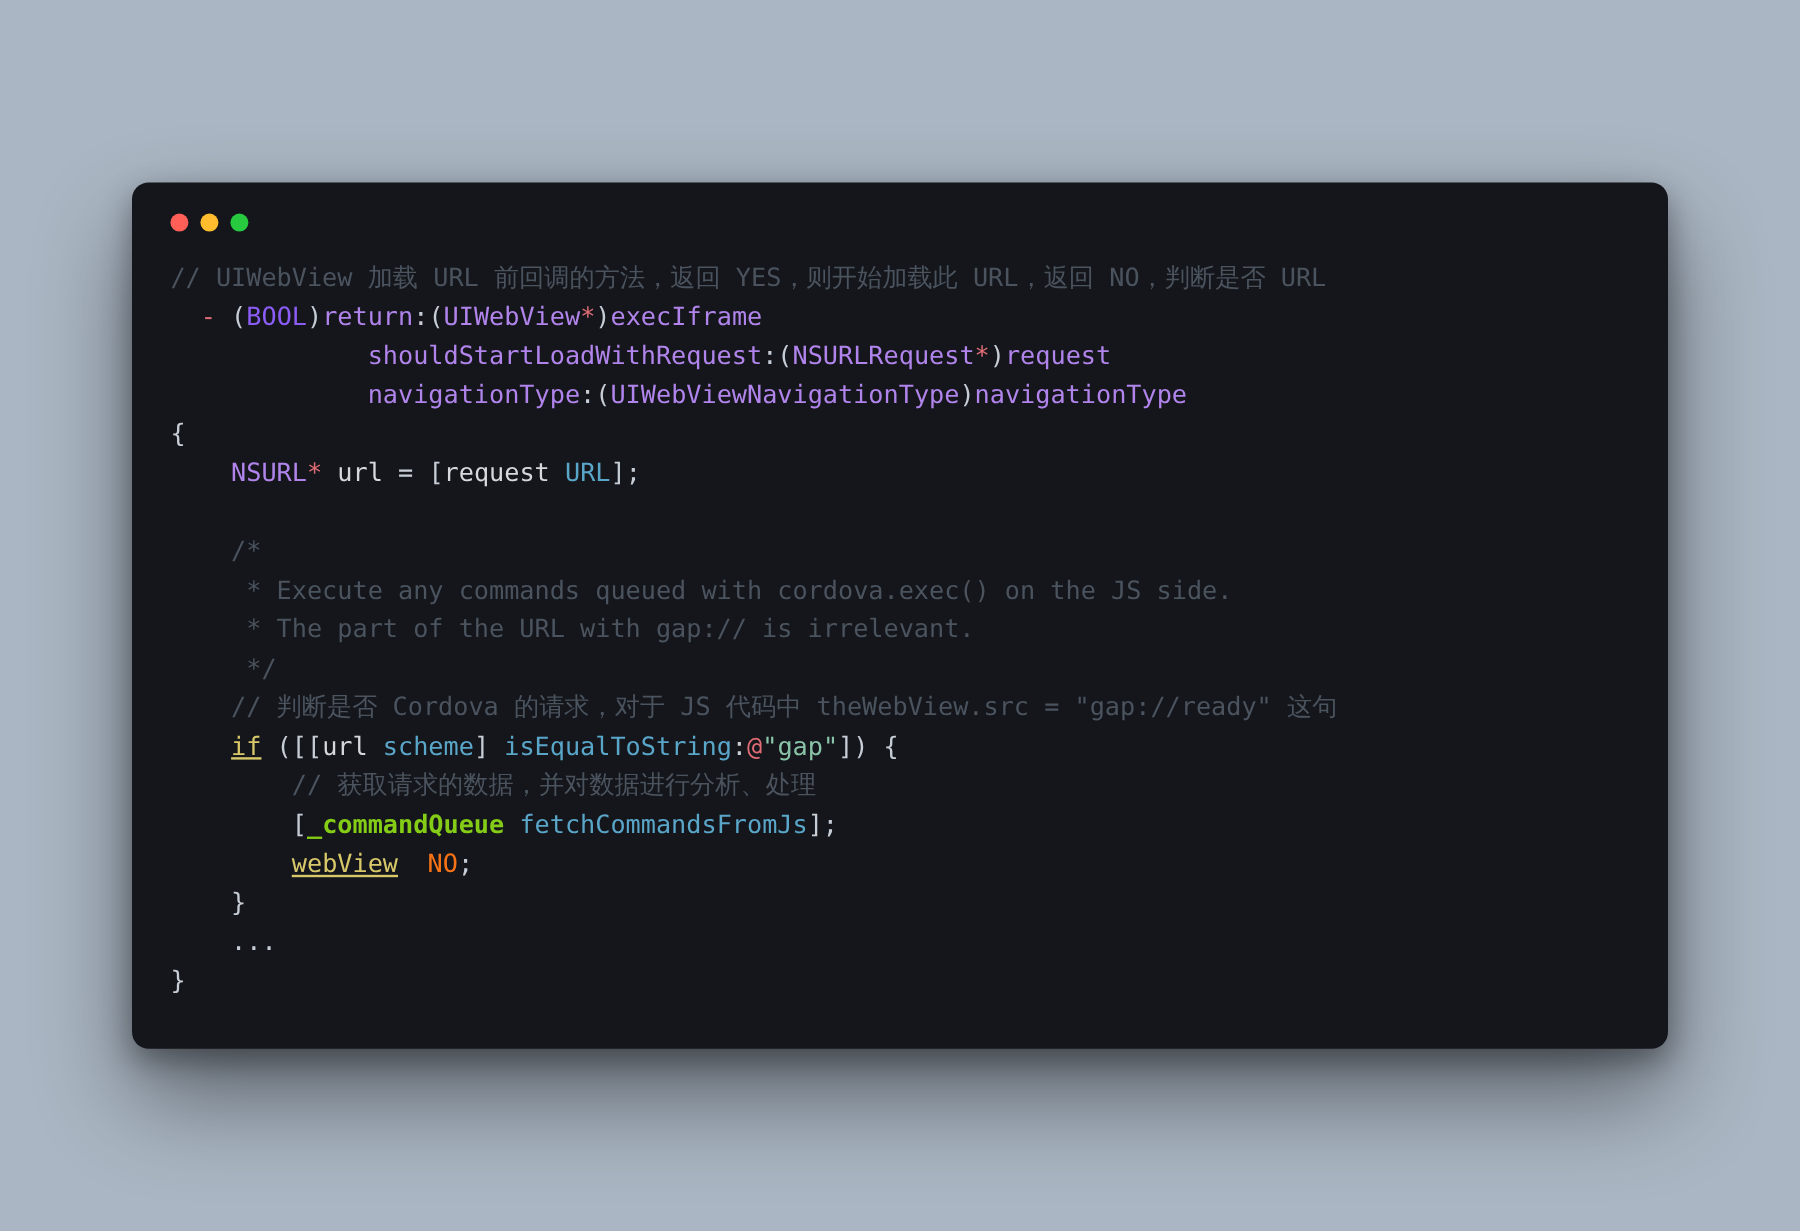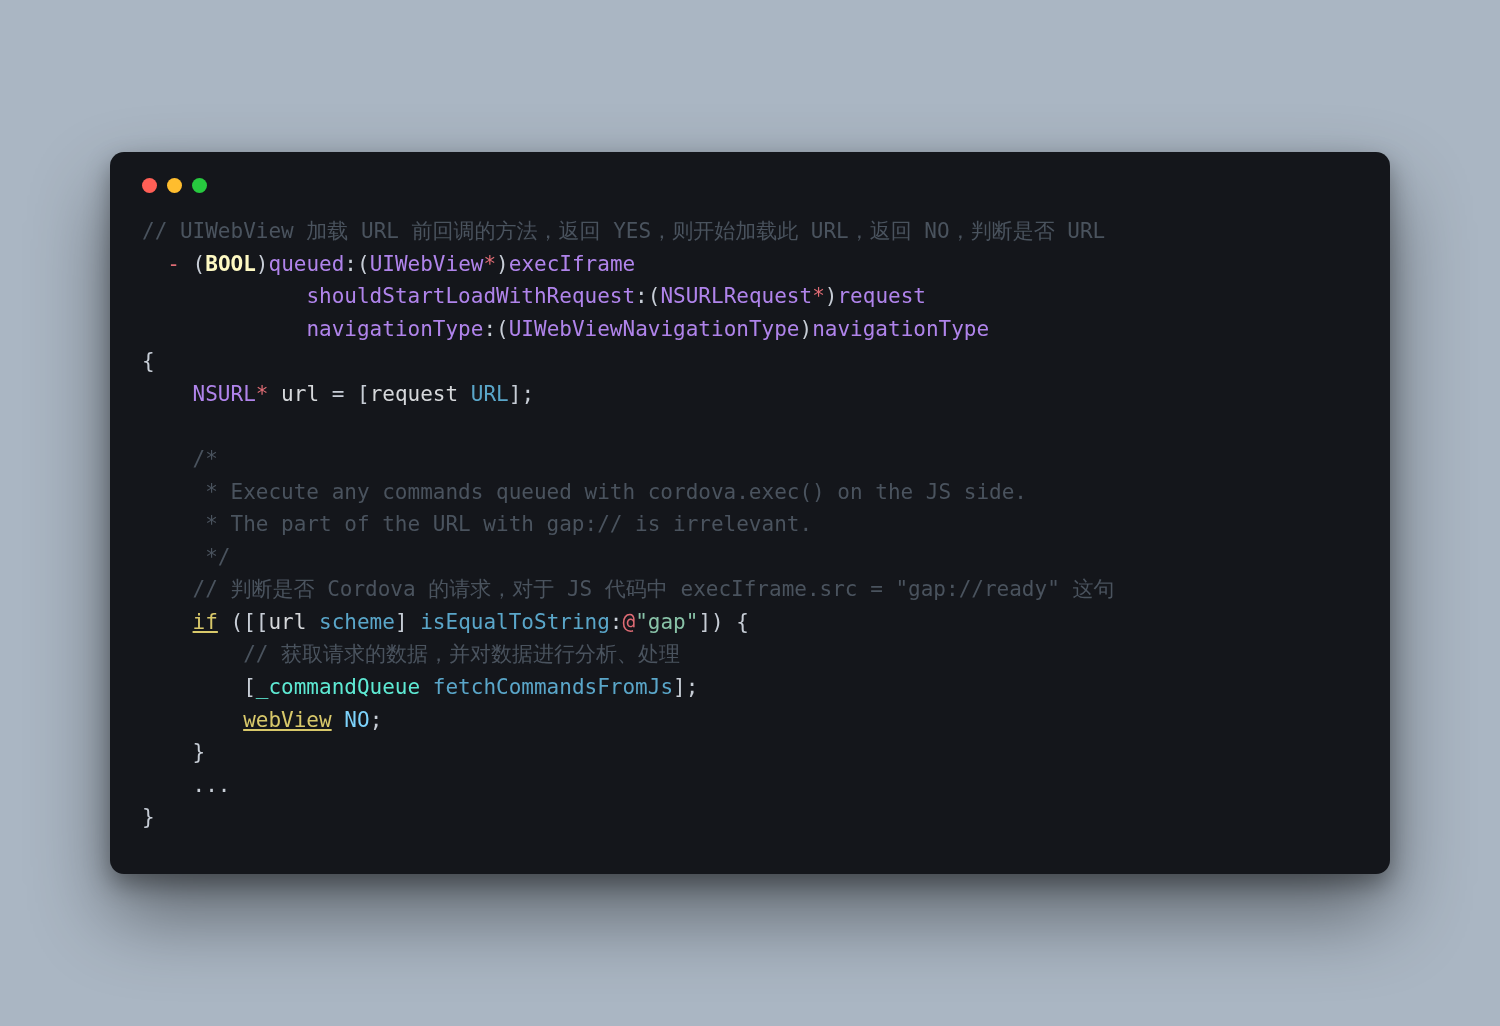--- a/index.html
+++ b/index.html
@@ -43,54 +43,54 @@
     margin: 0;
     font-size: 21px;
     line-height: 1.55;
     white-space: pre;
     color: #c7cdd6;
     font-family: ui-monospace, "SF Mono", Menlo, Consolas, monospace;
   }
 
   .c-dim     { color: #4a535e; }        
   .c-punct   { color: #c7cdd6; }        
-  .c-type    { color: #fef9c3; font-weight: bold; }        
+  .c-type    { color: #8b5cf6; }        
   .c-sel     { color: #b084eb; }        
   .c-msg     { color: #5aa6c9; }        
   .c-ident   { color: #d6d8db; }        
   .c-key     { color: #d8c86a; text-decoration: underline; }        
-  .c-const   { color: #7dd3fc; }        
+  .c-const   { color: #f97316; margin-left: 12px; }        
   .c-str     { color: #89c3a8; }        
   .c-op      { color: #e06c75; }        
-  .c-under   { color: #5eead4; }        
+  .c-under   { color: #84cc16; font-weight: bold; }        
 </style>
 </head>
 <body>
 
 <div class="stage">
   <div class="window">
 
     <div class="traffic">
       <div class="dot red"></div>
       <div class="dot yellow"></div>
       <div class="dot green"></div>
     </div>
 
     <pre class="code"><span class="c-dim">// UIWebView 加载 URL 前回调的方法，返回 YES，则开始加载此 URL，返回 NO，判断是否 URL</span>
-  <span class="c-op">-</span><span class="c-punct"> (</span><span class="c-type">BOOL</span><span class="c-punct">)</span><span class="c-sel">queued</span><span class="c-punct">:</span><span class="c-punct">(</span><span class="c-sel">UIWebView</span><span class="c-op">*</span><span class="c-punct">)</span><span class="c-sel">execIframe</span>
+  <span class="c-op">-</span><span class="c-punct"> (</span><span class="c-type">BOOL</span><span class="c-punct">)</span><span class="c-sel">return</span><span class="c-punct">:</span><span class="c-punct">(</span><span class="c-sel">UIWebView</span><span class="c-op">*</span><span class="c-punct">)</span><span class="c-sel">execIframe</span>
 <span>             </span><span class="c-sel">shouldStartLoadWithRequest</span><span class="c-punct">:</span><span class="c-punct">(</span><span class="c-sel">NSURLRequest</span><span class="c-op">*</span><span class="c-punct">)</span><span class="c-sel">request</span>
 <span>             </span><span class="c-sel">navigationType</span><span class="c-punct">:</span><span class="c-punct">(</span><span class="c-sel">UIWebViewNavigationType</span><span class="c-punct">)</span><span class="c-sel">navigationType</span>
 <span class="c-punct">{</span>
 <span>    </span><span class="c-sel">NSURL</span><span class="c-op">*</span><span> </span><span class="c-ident">url</span><span class="c-punct"> = </span><span class="c-punct">[</span><span class="c-ident">request</span><span> </span><span class="c-msg">URL</span><span class="c-punct">];</span>
 
 <span class="c-dim">    /*</span>
 <span class="c-dim">     * Execute any commands queued with cordova.exec() on the JS side.</span>
 <span class="c-dim">     * The part of the URL with gap:// is irrelevant.</span>
 <span class="c-dim">     */</span>
-<span class="c-dim">    // 判断是否 Cordova 的请求，对于 JS 代码中 execIframe.src = "gap://ready" 这句</span>
+<span class="c-dim">    // 判断是否 Cordova 的请求，对于 JS 代码中 theWebView.src = "gap://ready" 这句</span>
 <span>    </span><span class="c-key">if</span><span class="c-punct"> ([[</span><span class="c-ident">url</span><span> </span><span class="c-msg">scheme</span><span class="c-punct">] </span><span class="c-msg">isEqualToString</span><span class="c-punct">:</span><span class="c-op">@</span><span class="c-str">"gap"</span><span class="c-punct">]) {</span>
 <span class="c-dim">        // 获取请求的数据，并对数据进行分析、处理</span>
 <span class="c-punct">        [</span><span class="c-under">_commandQueue</span><span> </span><span class="c-msg">fetchCommandsFromJs</span><span class="c-punct">];</span>
 <span>        </span><span class="c-key">webView</span><span> </span><span class="c-const">NO</span><span class="c-punct">;</span>
 <span class="c-punct">    }</span>
 <span class="c-punct">    ...</span>
 <span class="c-punct">}</span></pre>
 
   </div>
 </div>

